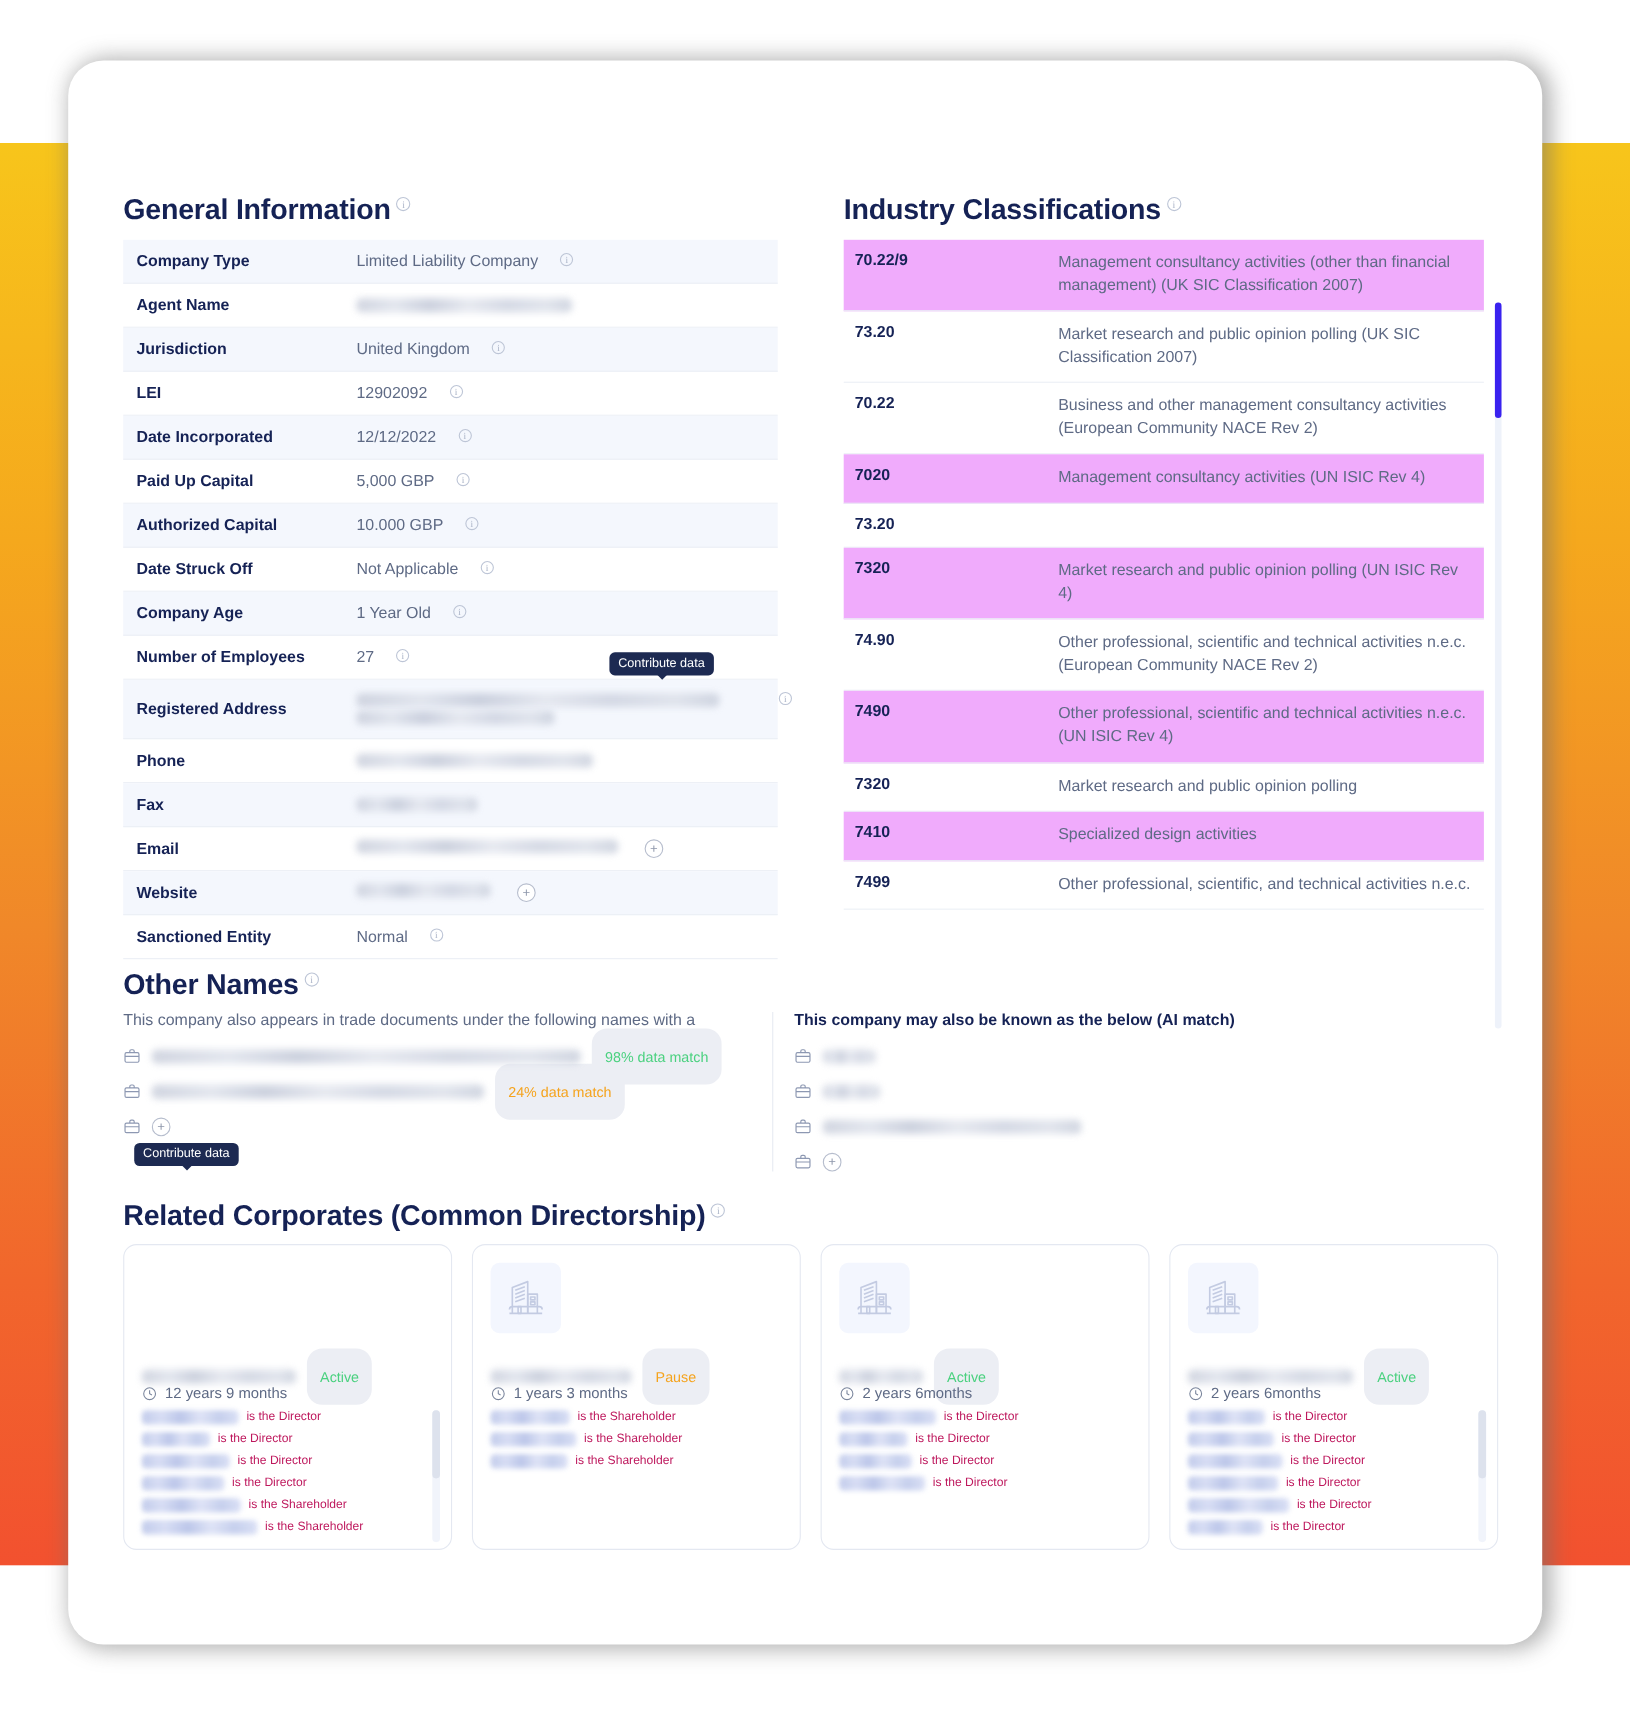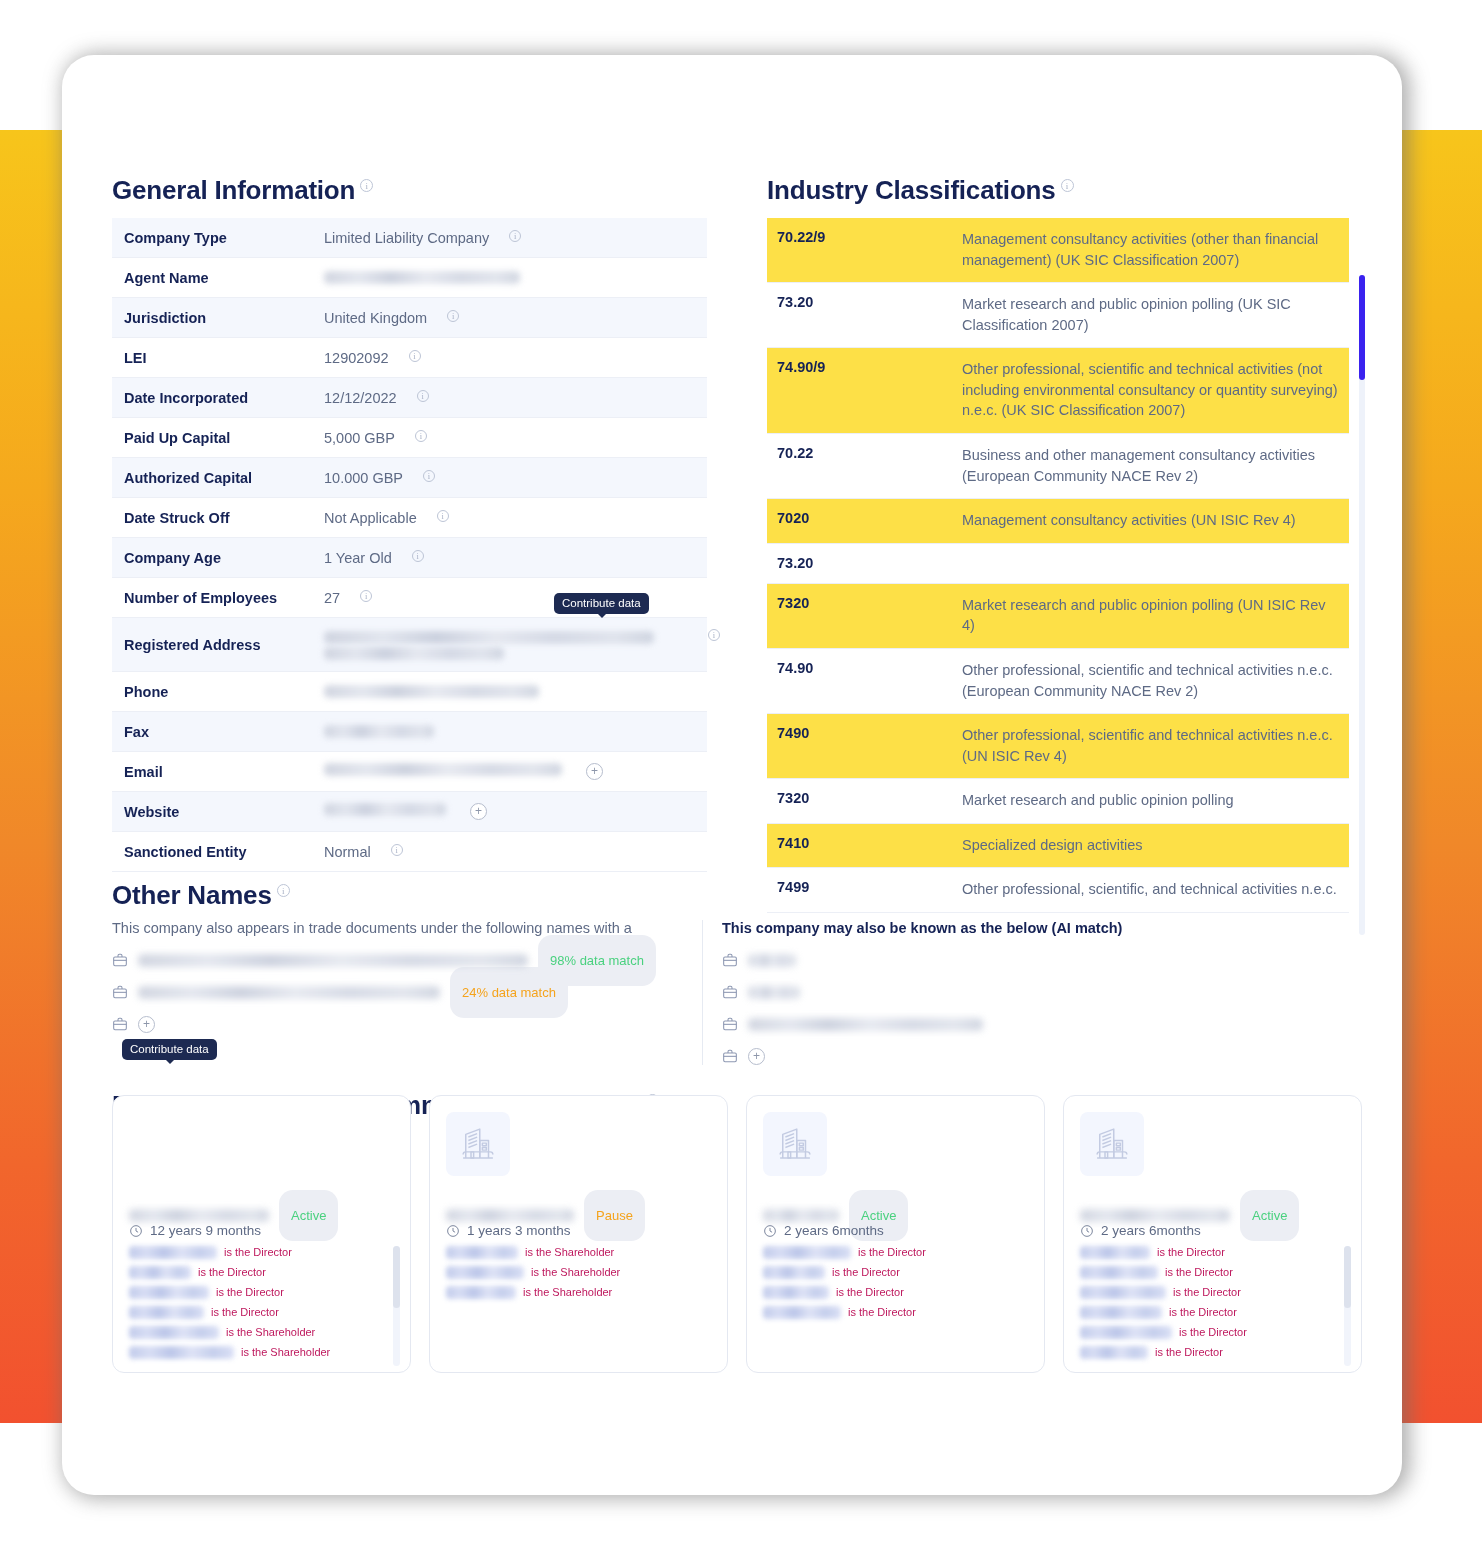--- a/index.html
+++ b/index.html
@@ -105,21 +105,21 @@
     left: 50%; margin-left: -4px; bottom: -4px;
     border-left: 5px solid transparent;
     border-right: 5px solid transparent;
     border-top: 5px solid #1d2a52;
   }
 
   
   #ind-wrap { position: absolute; left: 705px; top: 120px; width: 590px; }
   #ind-list { width: 582px; position: relative; }
   .irow { display: flex; padding: 11px 10px 12px; border-bottom: 1px solid #eceff6; }
-  .irow.alt { background: #fde047; }
+  .irow.alt { background: #f0abfc; }
   .irow .code {
     width: 185px; flex: 0 0 185px;
     font-size: 14.5px; font-weight: bold; color: #152255;
   }
   .irow .desc { font-size: 14.5px; color: #5e6a85; line-height: 1.42; }
   #ind-track {
     position: absolute; left: 592px; top: 57px;
     width: 6px; height: 660px; border-radius: 3px;
     background: #eef2fa;
   }
@@ -141,21 +141,21 @@
   }
   .pill.green { color: #4ad17f; }
   .pill.orange { color: #f5a31c; }
   .on-divider {
     position: absolute; left: 590px; top: 0;
     width: 1px; height: 145px; background: #e6eaf2;
   }
 
   
   #related { position: absolute; left: 50px; top: 1025px; width: 1250px; }
-  #cards { display: flex; gap: 18px; }
+  #cards { display: flex; gap: 18px; margin-top: 36px; }
   .rc {
     width: 299px; height: 278px;
     border: 1px solid #e4e8f1; border-radius: 12px;
     position: relative; padding: 16px 16px 12px;
     background: #fff; overflow: hidden;
   }
   .rc .bldg {
     width: 64px; height: 64px; border-radius: 8px;
     background: #f3f6fe; display: flex;
     align-items: center; justify-content: center;
@@ -312,24 +312,20 @@
   </div>
   <div id="ind-wrap" style="top:163px;">
     <div id="ind-list">
           <div class="irow alt">
             <div class="code">70.22/9</div>
             <div class="desc">Management consultancy activities (other than financial management) (UK SIC Classification 2007)</div>
           </div>
           <div class="irow">
             <div class="code">73.20</div>
             <div class="desc">Market research and public opinion polling (UK SIC Classification 2007)</div>
-          </div>
-          <div class="irow alt">
-            <div class="code">74.90/9</div>
-            <div class="desc">Other professional, scientific and technical activities (not including environmental consultancy or quantity surveying) n.e.c. (UK SIC Classification 2007)</div>
           </div>
           <div class="irow">
             <div class="code">70.22</div>
             <div class="desc">Business and other management consultancy activities (European Community NACE Rev 2)</div>
           </div>
           <div class="irow alt">
             <div class="code">7020</div>
             <div class="desc">Management consultancy activities (UN ISIC Rev 4)</div>
           </div>
           <div class="irow">

